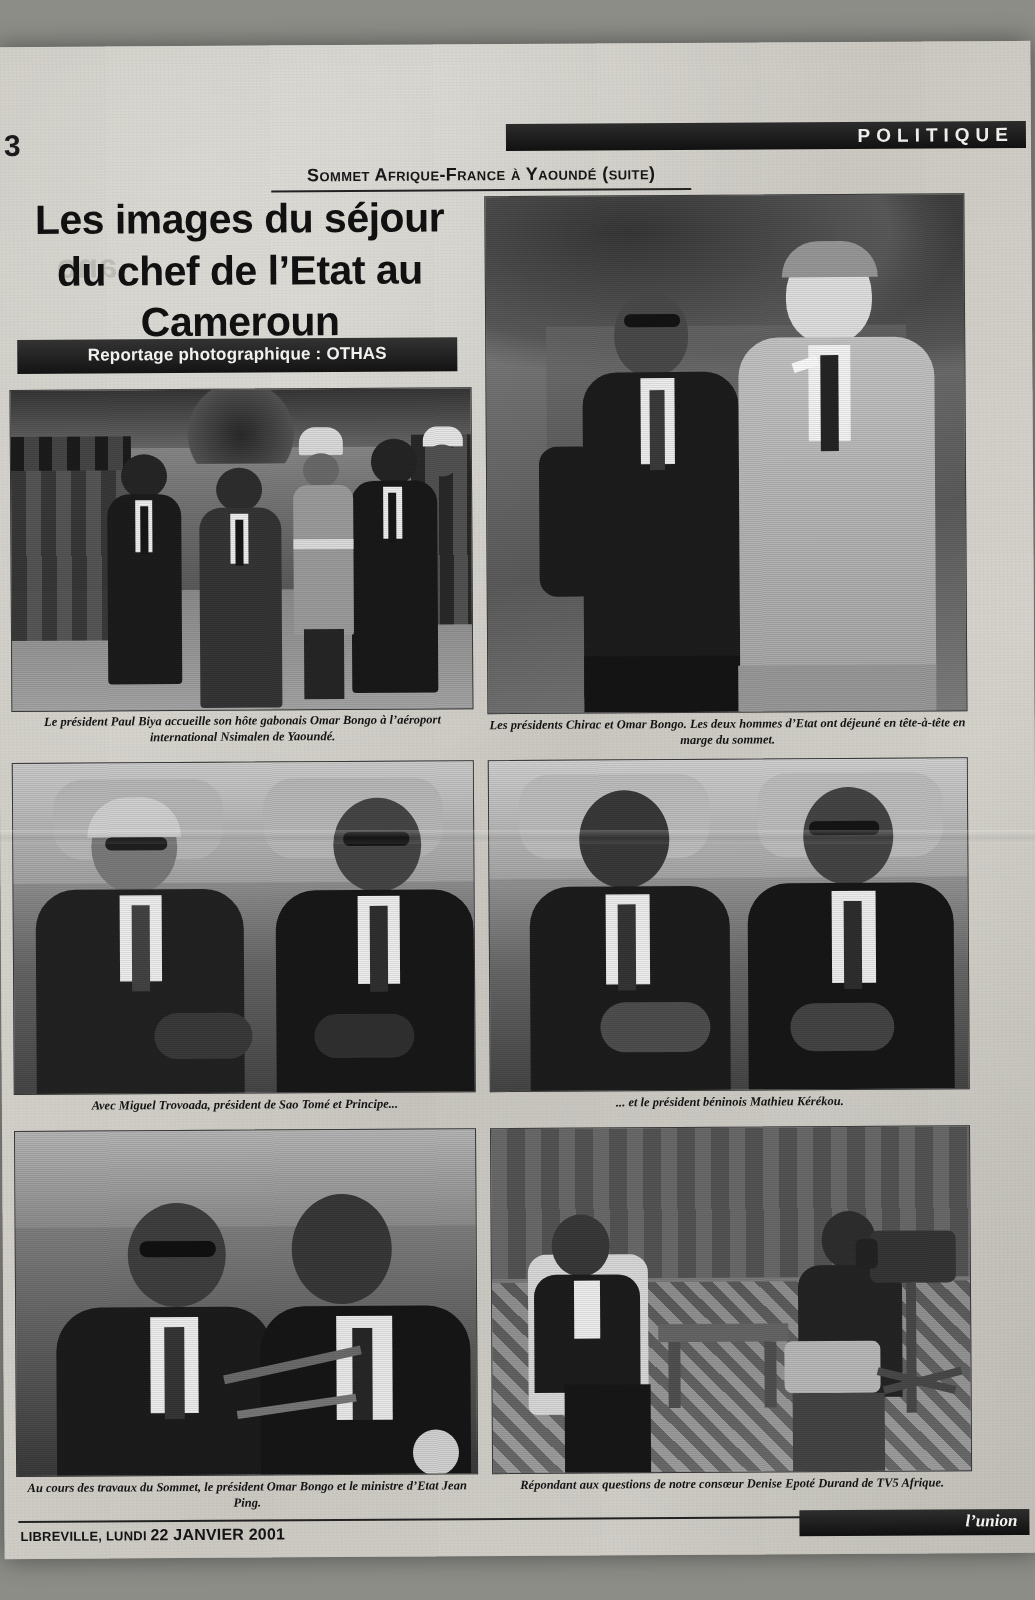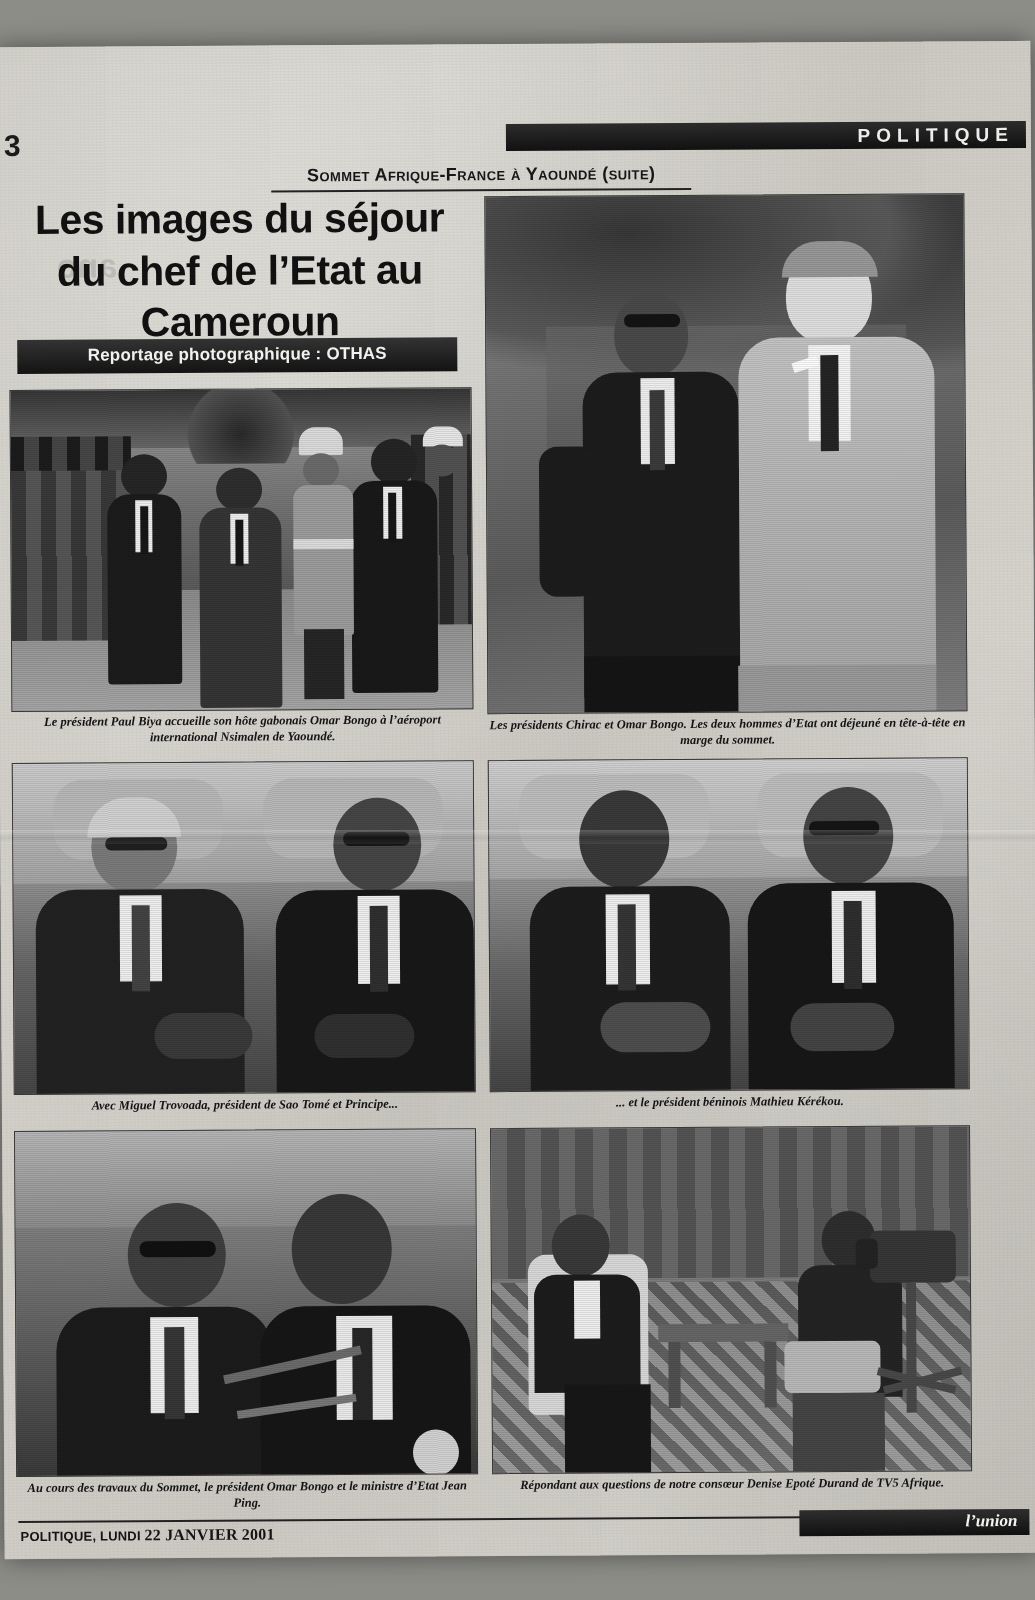--- a/index.html
+++ b/index.html
@@ -160,21 +160,21 @@
   }
   .footer-left {
     position: absolute;
     left: 16px; top: 1480px;
     font-family: "Liberation Sans", sans-serif;
     font-size: 13px;
     color: #141414;
     font-weight: bold;
     letter-spacing: .2px;
   }
-  .footer-left .big { font-size: 16px; font-family: Liberation Serif, serif; }
+  .footer-left .big { font-size: 16px; }
   .masthead {
     position: absolute;
     right: 10px; top: 1468px;
     width: 230px; height: 26px;
     background: linear-gradient(180deg,#2e2e2e,#101010);
   }
   .masthead .txt {
     position: absolute;
     right: 12px; top: 2px;
     font-family: "Liberation Serif", serif;
@@ -377,21 +377,21 @@
       <div class="fig" style="left:364px; top:112px; width:22px; height:30px; background:#2a2825; border-radius:6px;"></div>
       <div class="fig" style="left:414px; top:156px; width:10px; height:130px; background:#4e4c46;"></div>
       <div class="fig" style="left:384px; top:250px; width:80px; height:8px; background:#4e4c46; transform:rotate(14deg);"></div>
       <div class="fig" style="left:390px; top:250px; width:80px; height:8px; background:#4e4c46; transform:rotate(-14deg);"></div>
       <div class="ph-halftone"></div>
     </div>
     <div class="caption" style="left:488px; top:1434px; width:480px;">Répondant aux questions de notre consœur Denise Epoté Durand de TV5 Afrique.</div>
 
     <div class="footer-rule"></div>
     <div class="footer-left">
-      <span>POLITIQUE, LUNDI </span><span class="big">22 JANVIER 2001</span>
+      <span>LIBREVILLE, LUNDI </span><span class="big">22 JANVIER 2001</span>
     </div>
     <div class="masthead">
       <div class="txt">l’union</div>
     </div>
   </div>
 
   <div class="crease"></div>
 </div>
 
 </body></html>

